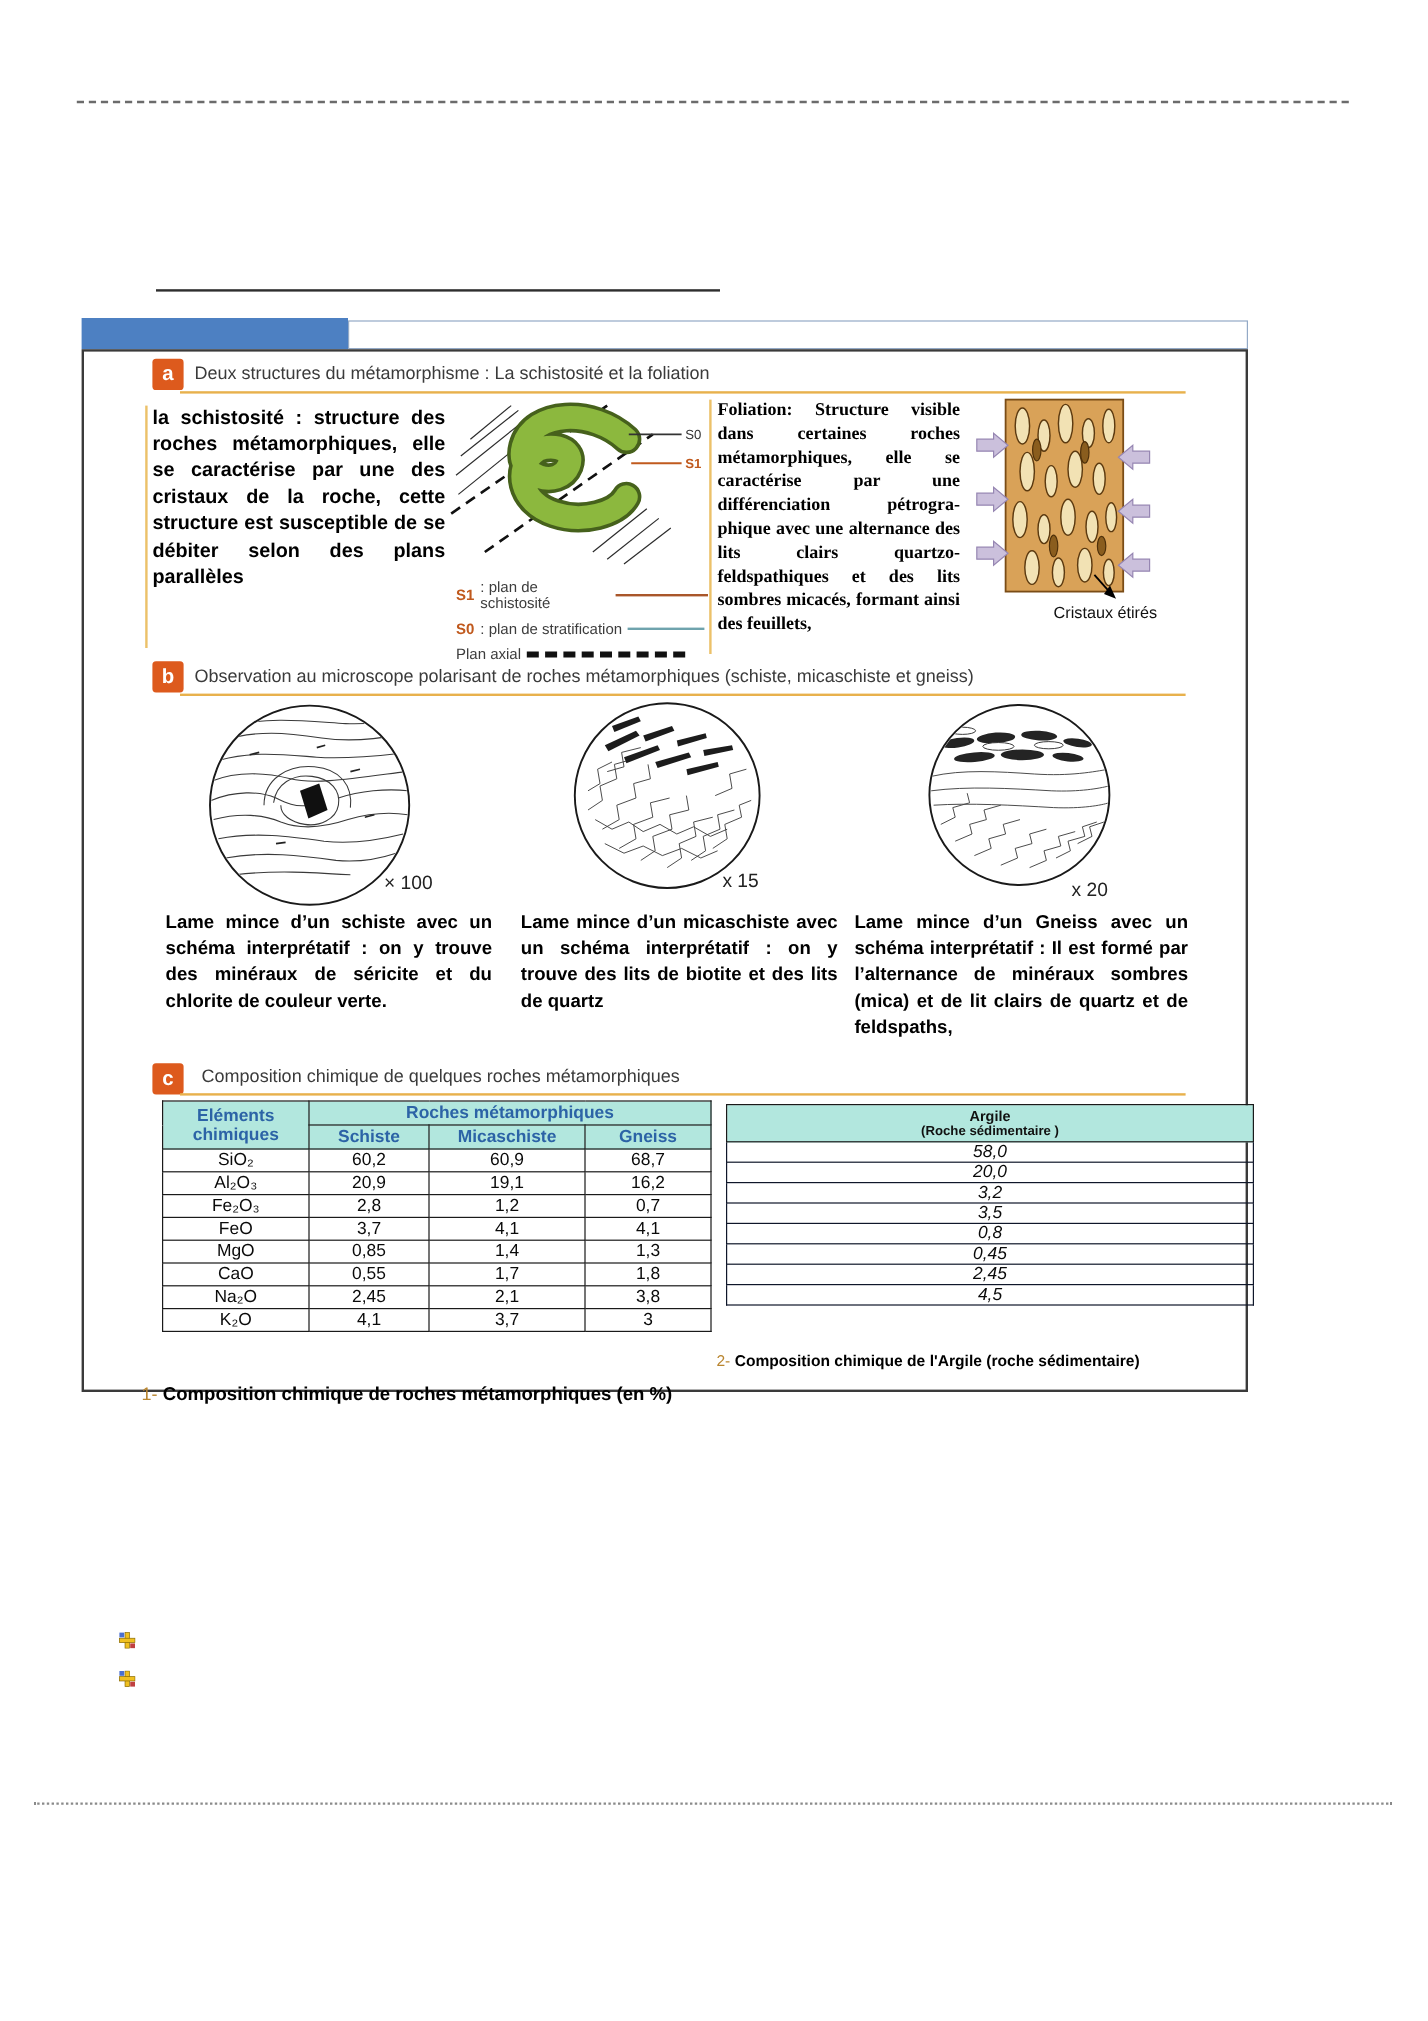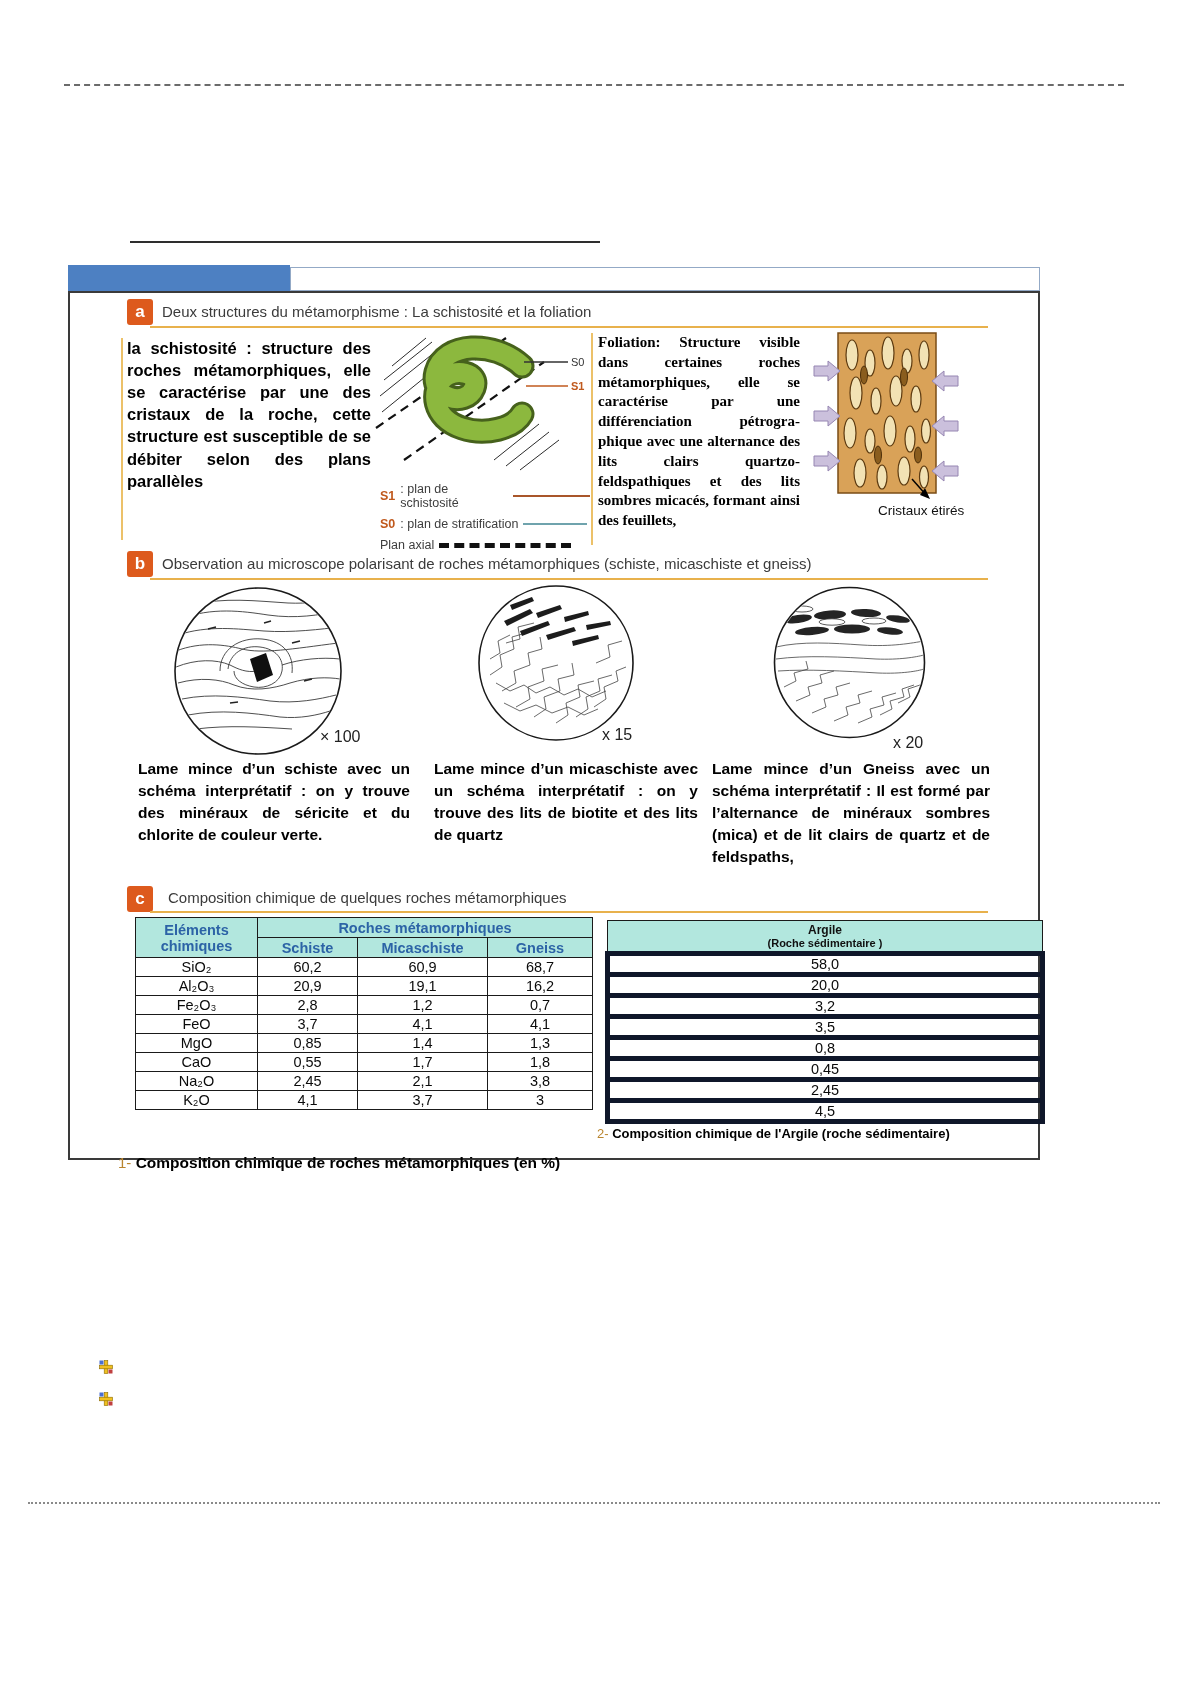--- a/index.html
+++ b/index.html
@@ -36,21 +36,21 @@
   .mag-label { font-size:16px; color:#222; }
 
   table { border-collapse:collapse; table-layout:fixed;padding-left:44px; }
   .tbl1 { width:457px; font-size:14.5px; }
   .tbl1 th, .tbl1 td { border:1px solid #1a1a1a; text-align:center; padding:1px 2px; }
   .tbl1 th { background:#b2e7de; color:#2c63a6; font-weight:bold; height:20px; }
   .tbl1 td { height:17px; color:#0a0a0a; font-weight:500; }
 
   .tbl2 { width:440px; font-size:14.5px; }
   .tbl2 th { background:#b2e7de; border:1px solid #1a1a1a; text-align:center; padding:2px 0; }
-  .tbl2 td { border:5px solid #0f172a; height:17px; text-align:center; color:#0a0a0a; font-weight:500; }
+  .tbl2 td { border:1px solid #0f172a; height:17px; text-align:center; color:#0a0a0a; font-weight:500;font-style:italic; }
   .tbl2 .h1 { font-size:12px; font-weight:bold; color:#111; }
   .tbl2 .h2 { font-size:11px; font-weight:bold; color:#111; }
 
   .cap-num { color:#b9852f; font-size:15px; }
   .cap-txt { font-weight:bold; color:#000; }
   .cap1 { font-size:15.5px;margin-top:32px; }
   .cap2 { font-size:13px; }
 </style>
 </head>
 <body>

